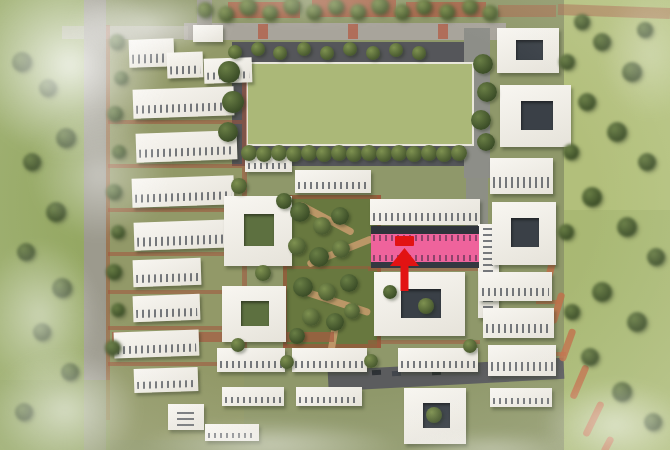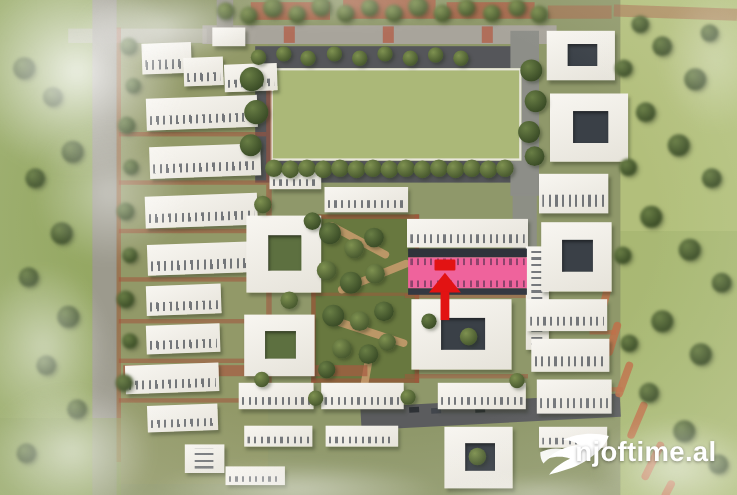--- a/index.html
+++ b/index.html
@@ -53,29 +53,20 @@
   <div class="hl-building" style="background: rgb(239, 99, 156);"></div>
 
   <svg class="arrow-svg" width="36" height="60" viewBox="0 0 36 60">
     <rect class="arrow-fill" x="9" y="4" width="19" height="10" rx="1" fill="#e21313"></rect>
     <polygon class="arrow-fill" points="18.5,16 4,34 33,34" fill="#e21313"></polygon>
     <rect class="arrow-fill" x="14.5" y="33" width="8" height="26" fill="#e21313"></rect>
   </svg>
 
   <div class="vig"></div>
 
-  <div class="wm">
-    <svg class="wm-bird" width="78" height="44" viewBox="0 0 100 60">
-      <path fill="#ffffff" d="M97 6 C78 1 56 3 40 11 C48 11 55 13 60 17 C44 18 30 25 21 34
-        C31 31 41 31 49 34 C38 39 28 46 23 54 C36 50 50 47 61 41 C78 32 92 20 97 6 Z"></path>
-      <path fill="#ffffff" opacity="0.92" d="M12 26 C22 21 33 20 43 23 C32 27 22 33 16 40
-        C13 36 12 31 12 26 Z"></path>
-    </svg>
-    <span class="wm-text">njoftime.al</span>
-  </div>
 
 <div style="position: absolute; left: 0px; top: 0px; width: 96px; height: 450px; background: rgb(149, 167, 99); opacity: 0.9;"></div>
     <div style="position: absolute; left: 558px; top: 0px; width: 112px; height: 450px; background: rgb(168, 184, 115); opacity: 0.9;"></div>
     <div style="position: absolute; left: 556px; top: 0px; width: 114px; height: 210px; background: rgb(183, 195, 127); opacity: 0.65;"></div>
     <div style="position: absolute; left: 104px; top: 0px; width: 460px; height: 450px; background: rgb(143, 152, 106); opacity: 1;"></div>
     <div style="position: absolute; left: 108px; top: 40px; width: 136px; height: 400px; background: rgb(147, 154, 104); opacity: 0.7;"></div>
     <div style="position: absolute; left: 228px; top: 2px; width: 72px; height: 16px; background: rgb(173, 97, 72); opacity: 0.85;"></div>
     <div style="position: absolute; left: 312px; top: 0px; width: 84px; height: 17px; background: rgb(173, 97, 72); opacity: 0.85;"></div>
     <div style="position: absolute; left: 406px; top: 2px; width: 80px; height: 15px; background: rgb(173, 97, 72); opacity: 0.8;"></div>
     <div style="position: absolute; left: 498px; top: 5px; width: 58px; height: 12px; background: rgb(173, 97, 72); opacity: 0.5;"></div>

